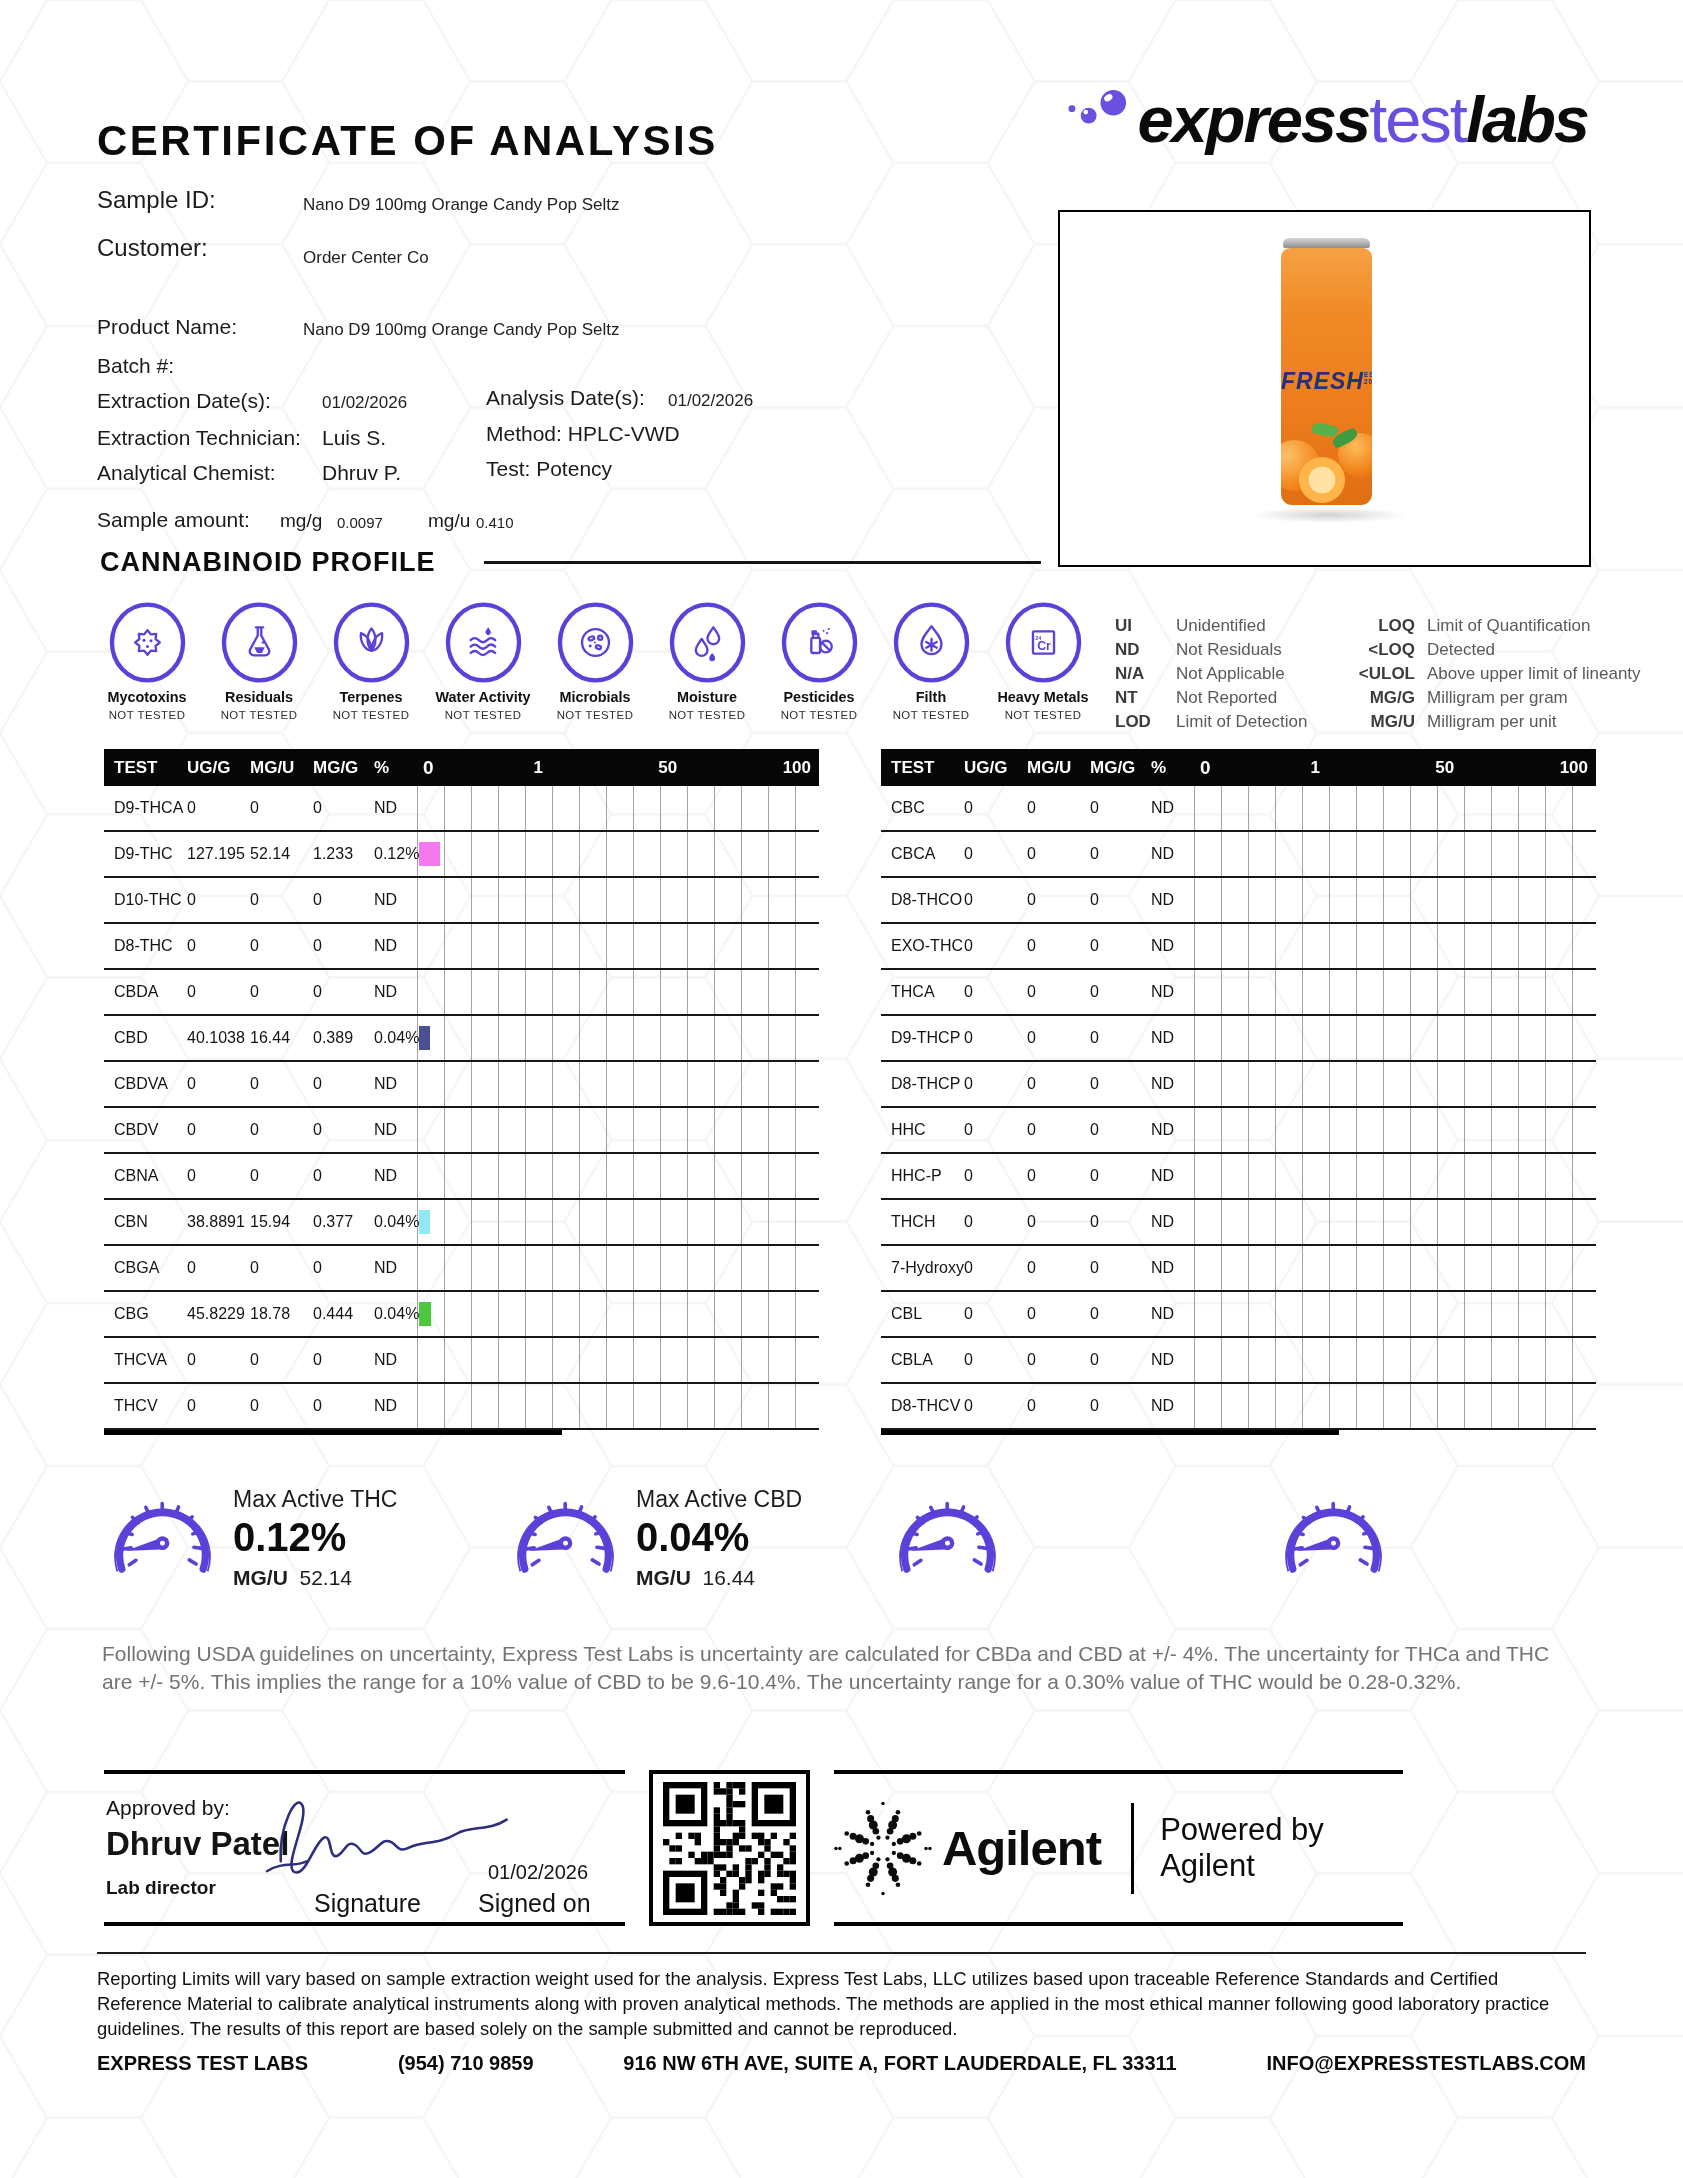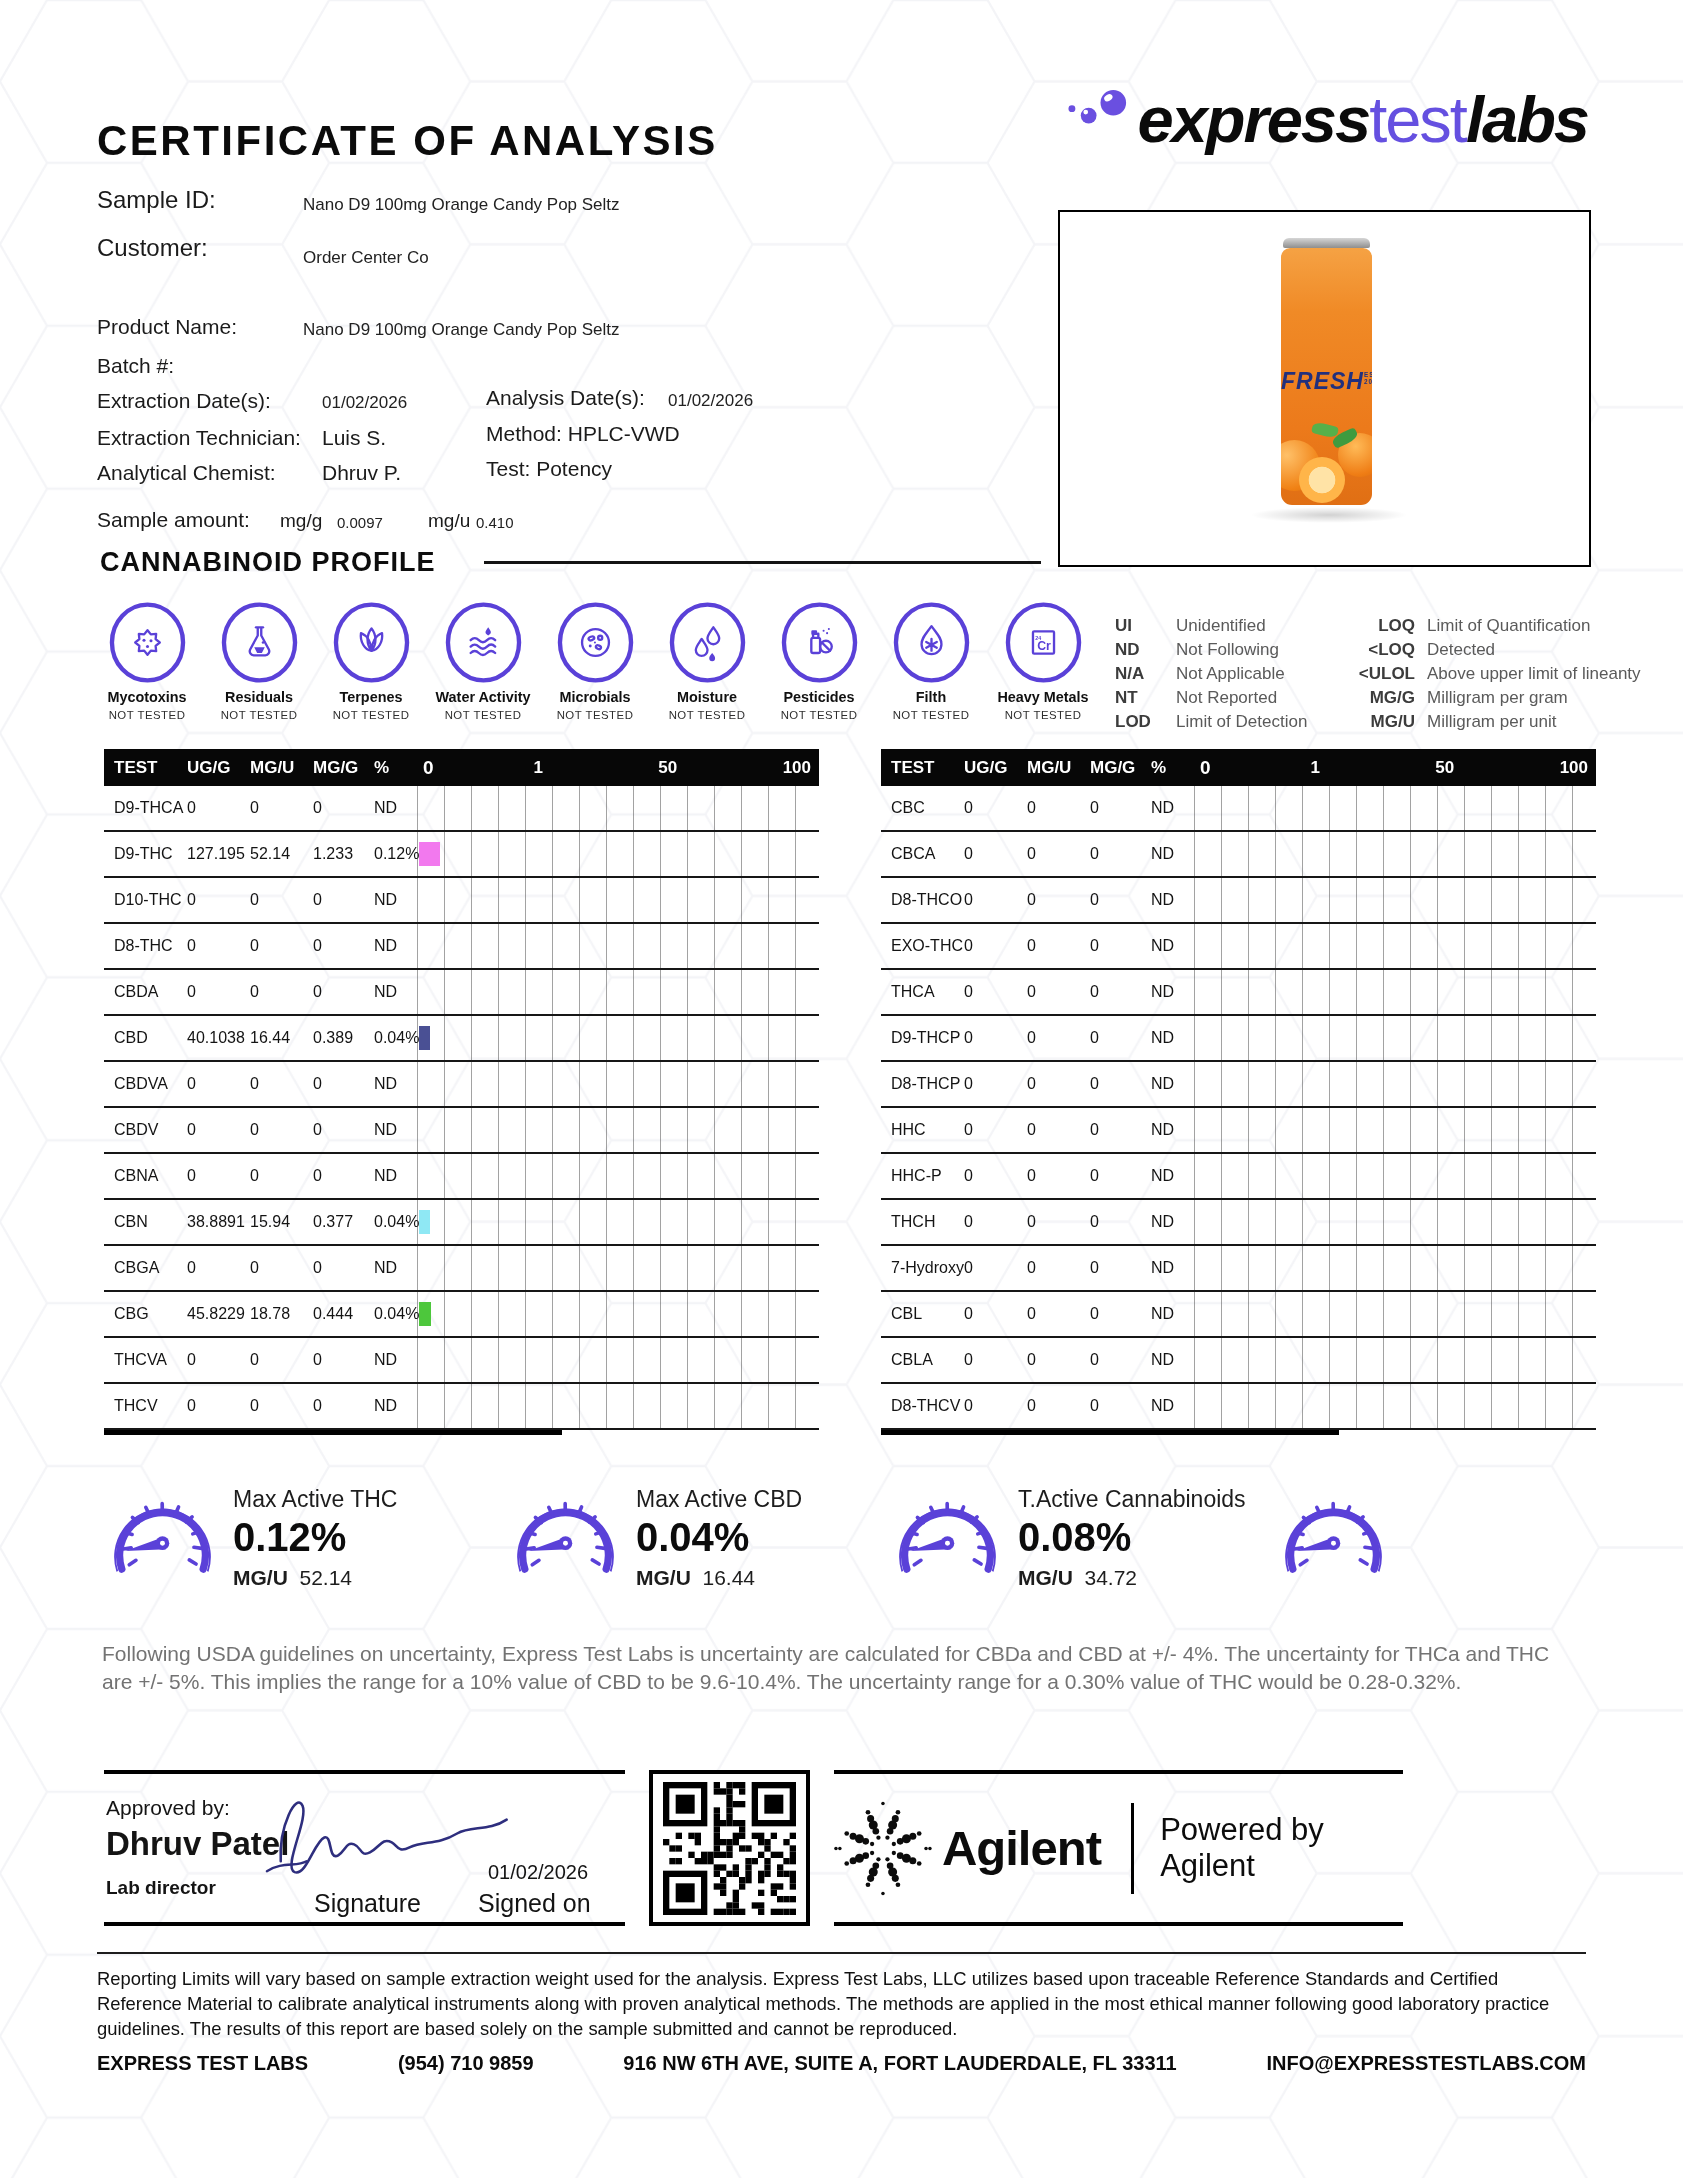--- a/index.html
+++ b/index.html
@@ -306,21 +306,21 @@
       <div class="nt-status">NOT TESTED</div>
     </div>
   </div>
 
 <div class="abs" id="legend" style="left:1115px; top:616px;">
     <div class="lg-k">UI</div>
     <div class="lg-v">Unidentified</div>
     <div class="lg-k2">LOQ</div>
     <div class="lg-v">Limit of Quantification</div>
     <div class="lg-k">ND</div>
-    <div class="lg-v">Not Following</div>
+    <div class="lg-v">Not Residuals</div>
     <div class="lg-k2">&lt;LOQ</div>
     <div class="lg-v">Detected</div>
     <div class="lg-k">N/A</div>
     <div class="lg-v">Not Applicable</div>
     <div class="lg-k2">&lt;ULOL</div>
     <div class="lg-v">Above upper limit of lineanty</div>
     <div class="lg-k">NT</div>
     <div class="lg-v">Not Reported</div>
     <div class="lg-k2">MG/G</div>
     <div class="lg-v">Milligram per gram</div>
@@ -870,25 +870,20 @@
       <line x1="49.8" y1="27" x2="49.7" y2="20" stroke="#5a41d8" stroke-width="3.2" stroke-linecap="round"></line>
       <line x1="61.4" y1="29.4" x2="64.2" y2="23" stroke="#5a41d8" stroke-width="3.2" stroke-linecap="round"></line>
       <line x1="71" y1="36.4" x2="76.2" y2="31.8" stroke="#5a41d8" stroke-width="3.2" stroke-linecap="round"></line>
       <line x1="76.8" y1="46.8" x2="83.5" y2="44.8" stroke="#5a41d8" stroke-width="3.2" stroke-linecap="round"></line>
       <line x1="77.8" y1="58.7" x2="84.7" y2="59.6" stroke="#5a41d8" stroke-width="3.2" stroke-linecap="round"></line>
       <line x1="73.7" y1="69.8" x2="79.7" y2="73.5" stroke="#5a41d8" stroke-width="3.2" stroke-linecap="round"></line>
       <polygon points="17,62 51,49.5 53,60.5" fill="#5a41d8"></polygon>
       <circle cx="50" cy="55" r="6" fill="#5a41d8"></circle>
       <circle cx="50" cy="55" r="2.2" fill="#fff"></circle>
     </svg>
-    <div>
-      <div class="g-title">T.Active Cannabinoids</div>
-      <div class="g-value">0.08%</div>
-      <div class="g-unit"><b>MG/U</b>&nbsp; 34.72</div>
-    </div>
   </div>
 <div class="gauge abs" style="left: 1275px; top: 1481px;">
     <svg width="117" height="113" viewBox="0 0 100 100">
       <path d="M10,80 A42,42 0 1 1 90,80" fill="none" stroke="#5a41d8" stroke-width="1.6"></path>
       <path d="M14,78 A38,38 0 1 1 86,78" fill="none" stroke="#5a41d8" stroke-width="6.5" stroke-linecap="round"></path>
       <line x1="26.5" y1="70.2" x2="20.6" y2="74.1" stroke="#5a41d8" stroke-width="3.2" stroke-linecap="round"></line>
       <line x1="22.3" y1="59.1" x2="15.4" y2="60.2" stroke="#5a41d8" stroke-width="3.2" stroke-linecap="round"></line>
       <line x1="23.1" y1="47.3" x2="16.4" y2="45.4" stroke="#5a41d8" stroke-width="3.2" stroke-linecap="round"></line>
       <line x1="28.7" y1="36.8" x2="23.4" y2="32.3" stroke="#5a41d8" stroke-width="3.2" stroke-linecap="round"></line>
       <line x1="38.2" y1="29.6" x2="35.2" y2="23.3" stroke="#5a41d8" stroke-width="3.2" stroke-linecap="round"></line>

